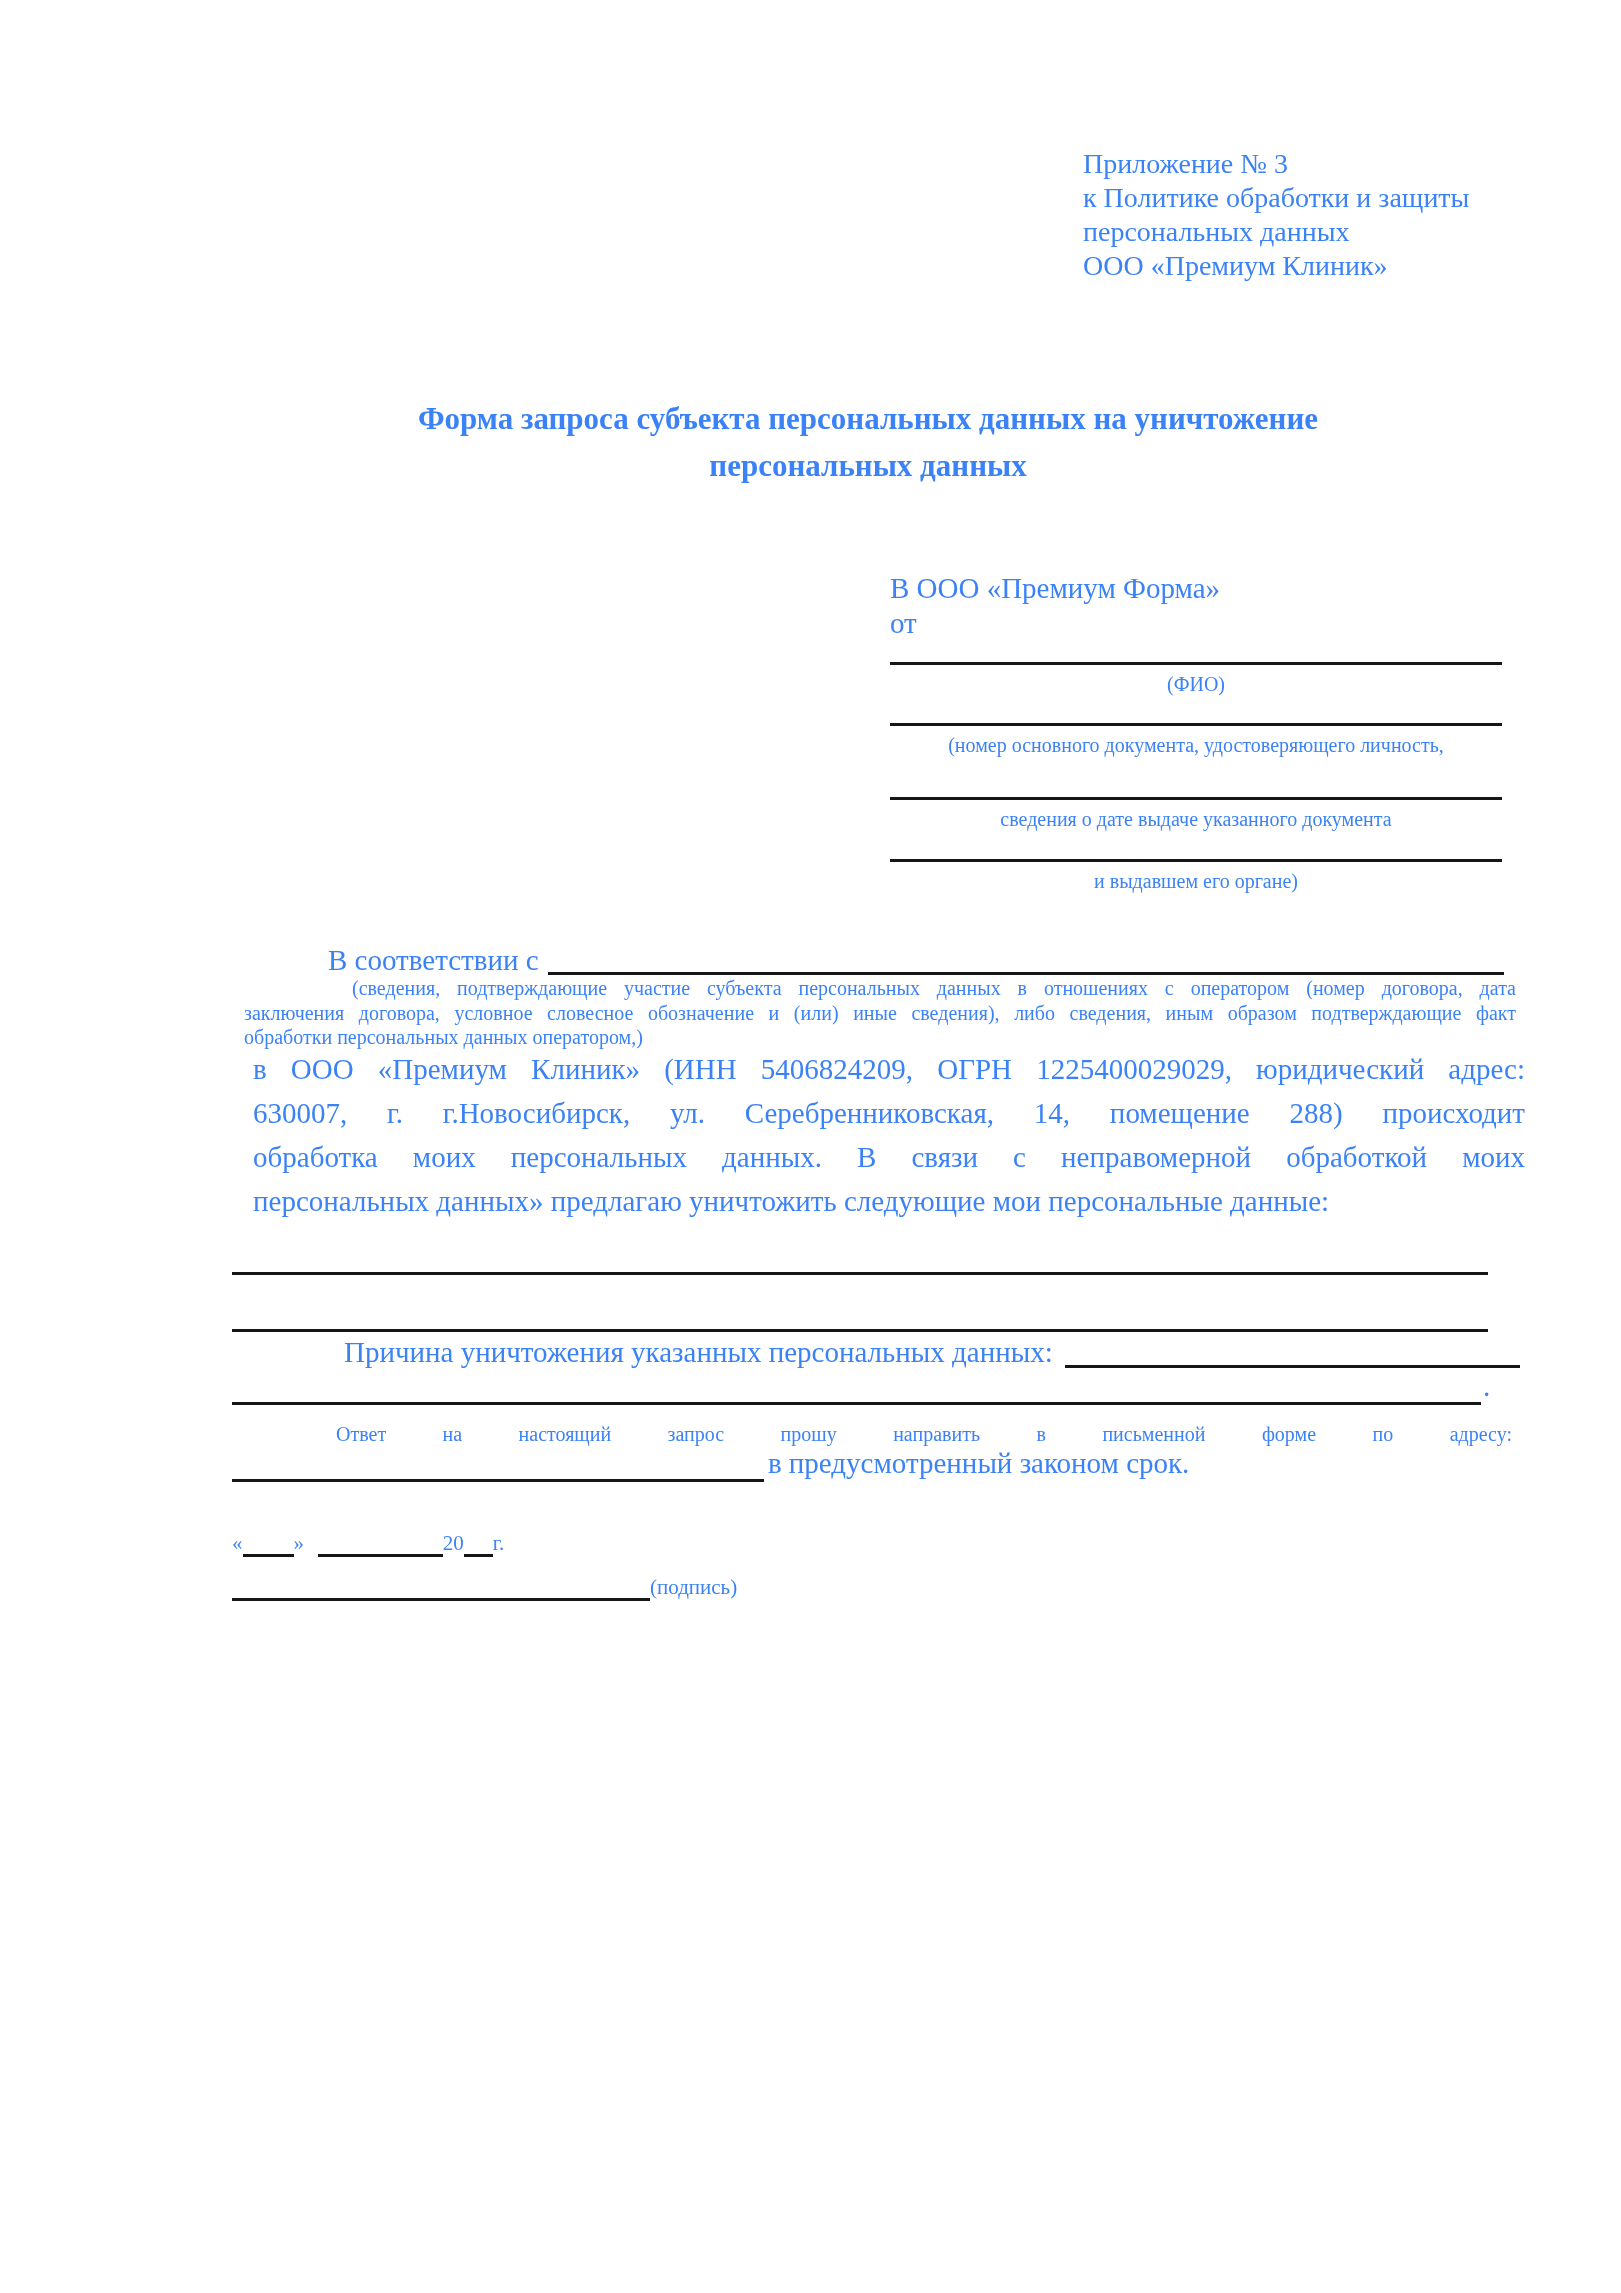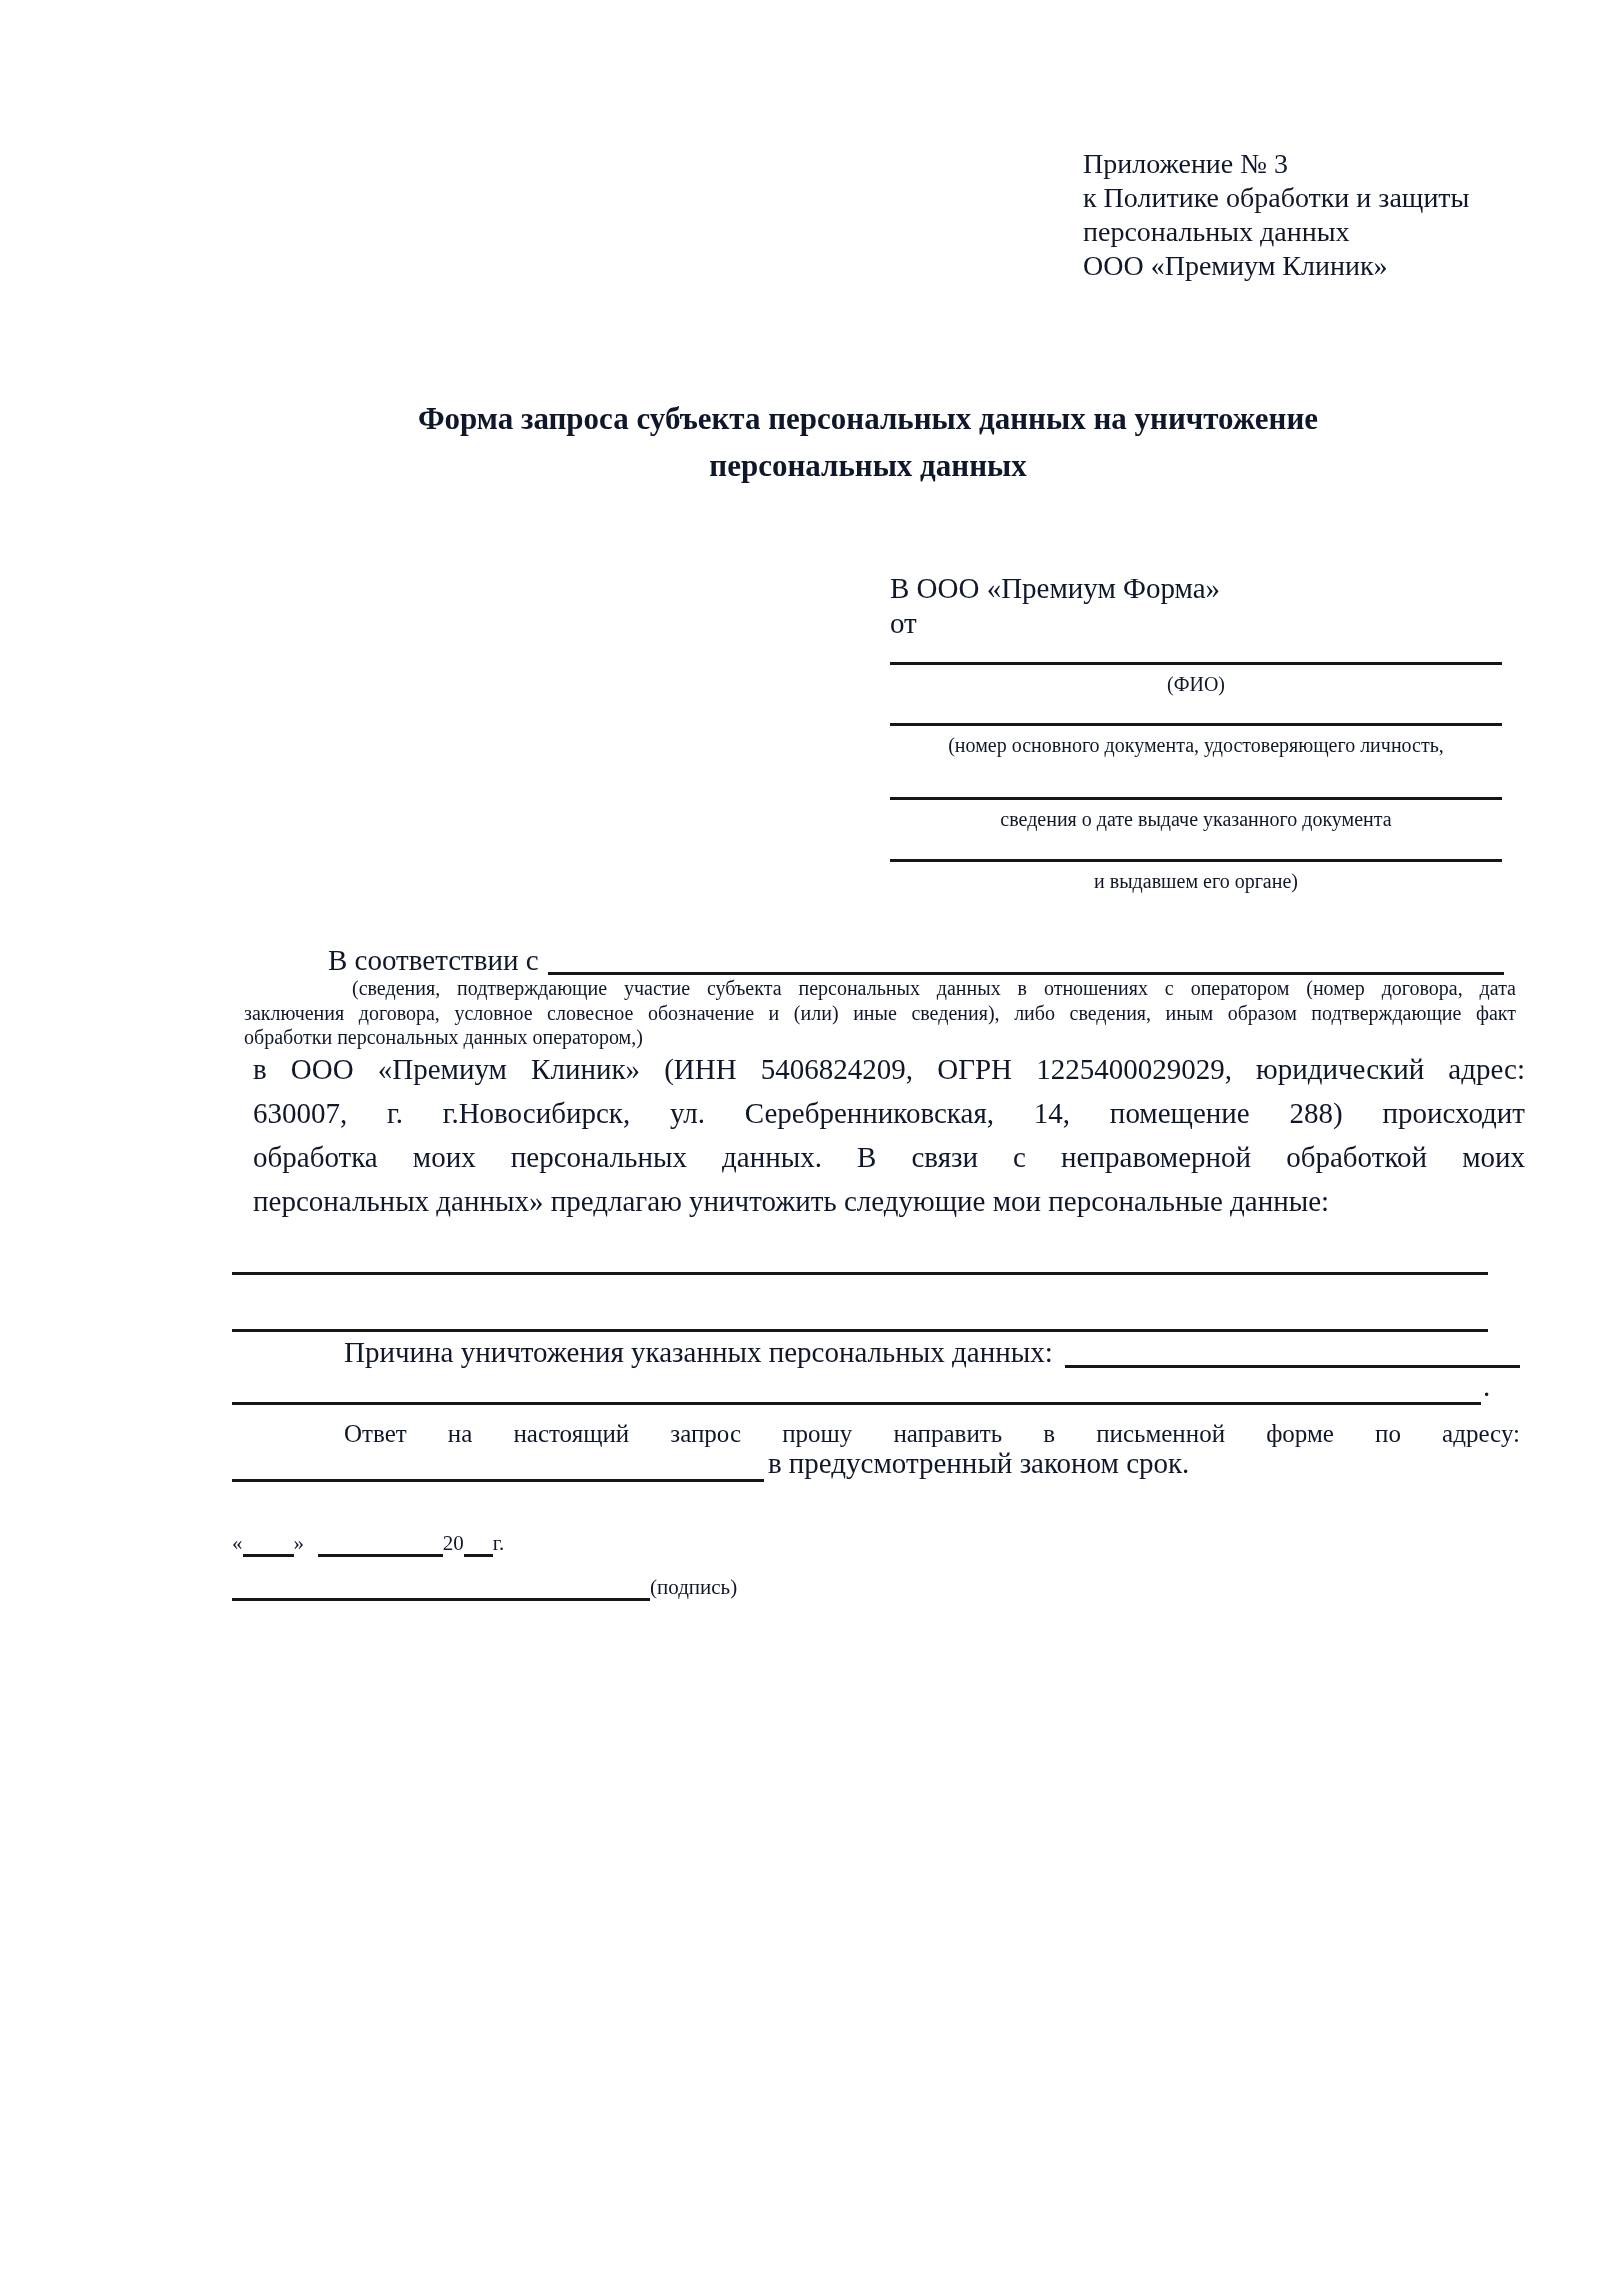--- a/index.html
+++ b/index.html
@@ -1,20 +1,20 @@
 <!DOCTYPE html>
 <html><head>
 <meta charset="utf-8">
 <style>
   html,body{margin:0;padding:0;background:#ffffff;}
   .page{
     position:relative;
     width:1621px;height:2294px;
     background:#ffffff;
-    color:#0f172a;
+    color:#3b82f6;
     font-family:"Liberation Serif","DejaVu Serif",serif;
     overflow:hidden;
   }
   
   .annex{
     position:absolute;left:1083px;top:147px;
     font-size:28px;line-height:34px;white-space:nowrap;
   }
   
   .doc-title{
@@ -67,22 +67,22 @@
   .reason-row .fill{flex:1;border-bottom:3.9px solid #161616;margin:0 0 4.9px 11.8px;}
   
   .period-row{
     position:absolute;left:232px;top:1364px;width:1272px;
     display:flex;align-items:flex-end;
     font-size:29px;line-height:44px;box-sizing:border-box;padding-right:13.7px;
   }
   .period-row .fill{flex:1;border-bottom:3.9px solid #161616;margin:0 2px 2.9px 0;}
   
   .answer1{
-    position:absolute;left:248px;top:1412px;width:1272px;
-    font-size:25px;line-height:44px;text-indent:96px;
+    position:absolute;left:240px;top:1412px;width:1272px;
+    font-size:20px;line-height:44px;text-indent:96px;
     text-align:justify;text-align-last:justify;
   }
   .answer2{
     position:absolute;left:232px;top:1441px;width:1272px;
     display:flex;align-items:flex-end;
     font-size:29px;line-height:44px;
   }
   .answer2 .fill{width:532px;border-bottom:3.9px solid #161616;margin:0 3.9px 2.9px 0;}
   
   .foot-row{

